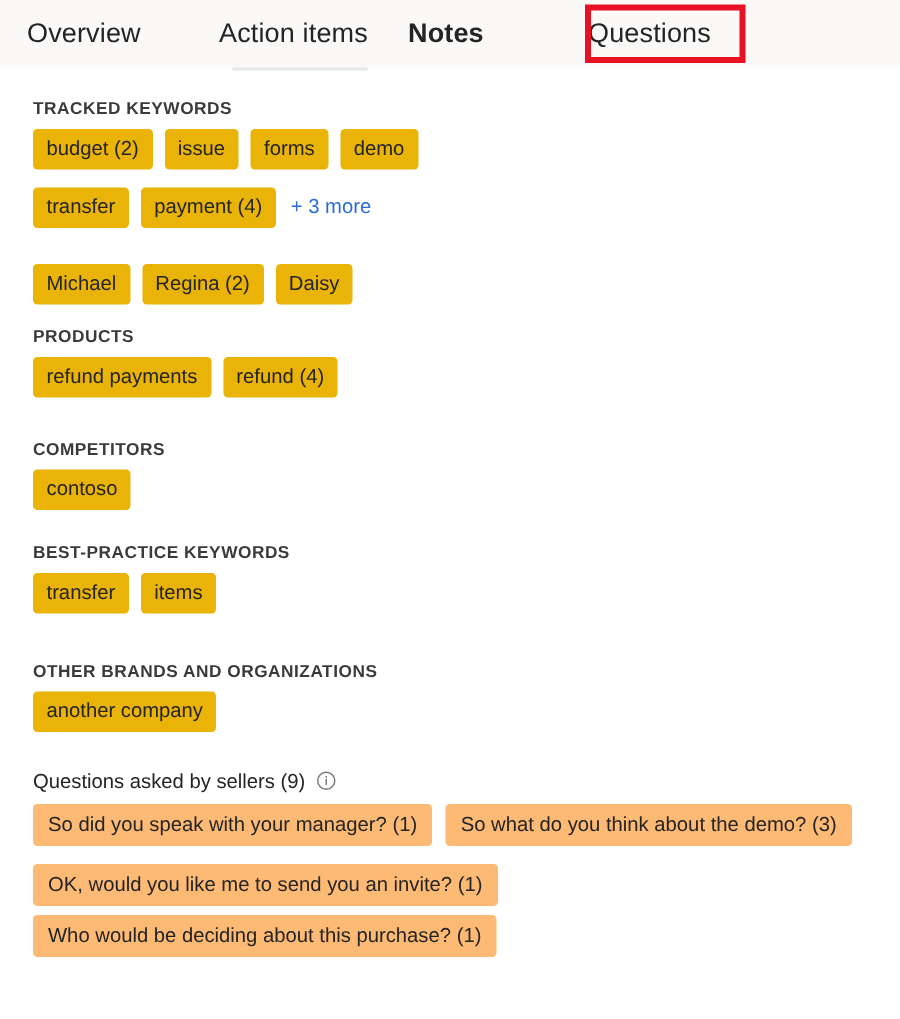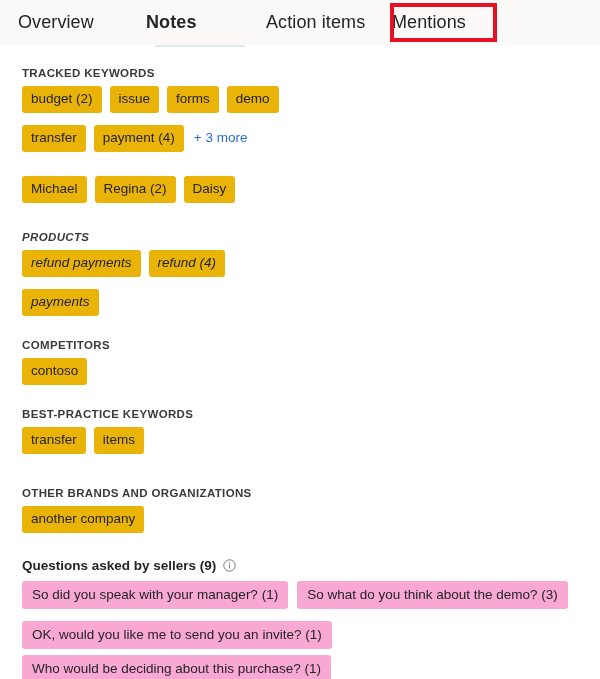--- a/index.html
+++ b/index.html
@@ -100,72 +100,72 @@
     font-size: 13.5px;
     line-height: 16px;
     padding: 5px 2px 6px 2px;
     cursor: pointer;
     white-space: nowrap;
   }
 
   
   .sec-tracked    { margin-top: 22px; }
   .sec-people     { margin-top: 24px; }
-  .sec-products   { margin-top: 28px; font-style: italic; }
+  .sec-products   { margin-top: 16px; }
   .sec-competitors{ margin-top: 23px; }
   .sec-best       { margin-top: 23px; }
   .sec-other      { margin-top: 33px; }
 
   
   .q-block { margin-top: 25px; }
 
   .q-head {
     display: flex;
     align-items: center;
     gap: 7px;
   }
   .q-title {
     font-size: 13.5px;
-    font-weight: 700;
+    font-weight: 400;
     color: #242424;
     white-space: nowrap;
   }
   .info-icon {
     width: 13px;
     height: 13px;
     display: inline-block;
     flex: 0 0 auto;
   }
   .info-icon svg { display: block; }
 
   .q-chips {
     display: flex;
     flex-wrap: wrap;
     gap: 6px 9px;
     margin-top: 8px;
   }
   .q-chip {
-    background: #f9a8d4;
+    background: #fdba74;
     border-radius: 3px;
     font-size: 13.5px;
     color: #242424;
     padding: 5px 10px 6px 10px;
     line-height: 17px;
     white-space: nowrap;
     cursor: default;
   }
 </style>
 </head>
 <body>
 
 <div class="tabbar">
   <div class="tab t-overview">Overview</div>
+  <div class="tab t-action">Action items</div>
   <div class="tab t-notes">Notes</div>
-  <div class="tab t-action">Action items</div>
-  <div class="tab t-mentions">Mentions</div>
+  <div class="tab t-mentions">Questions</div>
 </div>
 <div class="tab-underline"></div>
 <div class="tab-highlight"></div>
 
 <div class="content">
 
   <div class="section sec-tracked">
     <div class="section-title">TRACKED KEYWORDS</div>
     <div class="chips">
       <div class="chip">budget (2)</div>
@@ -186,21 +186,20 @@
       <div class="chip">Daisy</div>
     </div>
   </div>
 
   <div class="section sec-products">
     <div class="section-title">PRODUCTS</div>
     <div class="chips">
       <div class="chip">refund payments</div>
       <div class="chip">refund (4)</div>
       <div style="flex-basis:100%;height:0;"></div>
-      <div class="chip">payments</div>
     </div>
   </div>
 
   <div class="section sec-competitors">
     <div class="section-title">COMPETITORS</div>
     <div class="chips">
       <div class="chip">contoso</div>
     </div>
   </div>
 

